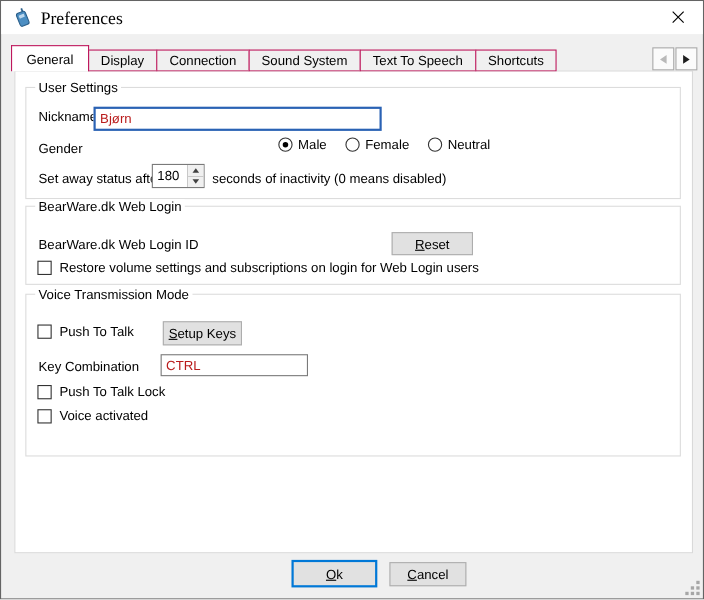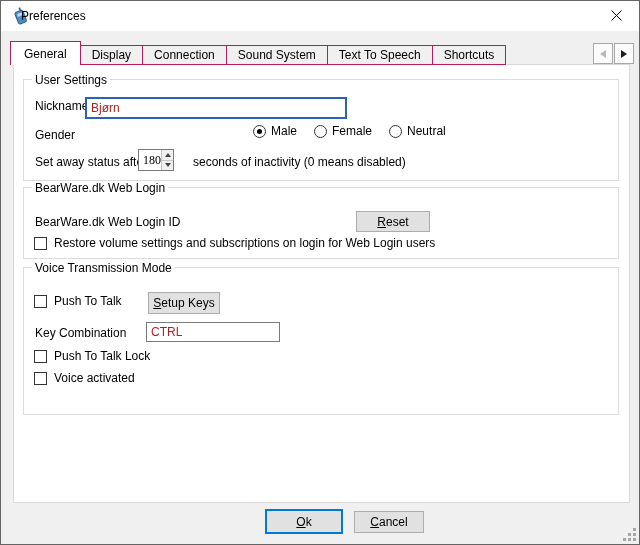--- a/index.html
+++ b/index.html
@@ -7,21 +7,21 @@
   body { font-family: "Liberation Sans", sans-serif; font-size: 12px; color: #000; }
 
   .window {
     position: relative; width: 640px; height: 545px;
     background: #f0f0f0; border: 1px solid #646464; overflow: hidden;
   }
 
   
   .titlebar { position: absolute; left: 0; top: 0; width: 100%; height: 30px; background: #ffffff; }
   .app-icon { position: absolute; left: 10px; top: 6px; width: 18px; height: 18px; }
-  .title { position: absolute; left: 20px; top: 8px; font-size: 12px; }
+  .title { position: absolute; left: 36px; top: 8px; font-size: 16px; font-family: Liberation Serif, serif; }
   .close-btn { position: absolute; right: 0; top: 0; width: 45px; height: 29px;
     display: flex; align-items: center; justify-content: center; cursor: default; }
 
   
   .tabbar { position: absolute; left: 9px; top: 40px; width: 583px; height: 24px;
     display: flex; align-items: flex-end; overflow: hidden; }
   .tab { height: 20px; line-height: 19px; padding: 0 11px; background: #f0f0f0;
     border: 1px solid #be185d; margin-left: -1px; white-space: nowrap; position: relative; z-index: 1; }
   .tab:first-child { margin-left: 0; }
   .tab.on { height: 24px; line-height: 24px; background: #ffffff; border-bottom: none;
@@ -66,22 +66,22 @@
     position: relative; flex: 0 0 auto; }
   .radio-row { display: flex; align-items: center; gap: 5px; white-space: nowrap; }
   .rb { width: 13px; height: 13px; border: 1px solid #333; border-radius: 50%;
     background: #fff; position: relative; flex: 0 0 auto; }
   .rb .dot { display: none; position: absolute; left: 3px; top: 3px; width: 5px; height: 5px;
     border-radius: 50%; background: #000; }
   .radio-row.on .rb .dot { display: block; }
   .gender-group { position: absolute; left: 229px; top: 44px; display: flex; gap: 17px; }
 
   
-  .spinner { position: absolute; left: 114px; top: 69px; width: 36px; height: 22px;
-    border: 1px solid #7a7a7a; background: #fff; display: flex; font-family: Liberation Serif, serif; }
+  .spinner { position: absolute; left: 114px; top: 69px; width: 48px; height: 22px;
+    border: 1px solid #7a7a7a; background: #fff; display: flex; }
   .spin-value { flex: 1; padding: 3px 0 0 4px; }
   .spin-btns { width: 15px; display: flex; flex-direction: column; border-left: 1px solid #c8c8c8; }
   .spin-btn { flex: 1; background: #f0f0f0; display: flex; align-items: center; justify-content: center; }
   .spin-btn.up { border-bottom: 1px solid #c8c8c8; }
   .tri-up { width: 0; height: 0; border-left: 3px solid transparent; border-right: 3px solid transparent;
     border-bottom: 4px solid #404040; }
   .tri-down { width: 0; height: 0; border-left: 3px solid transparent; border-right: 3px solid transparent;
     border-top: 4px solid #404040; }
 
   

